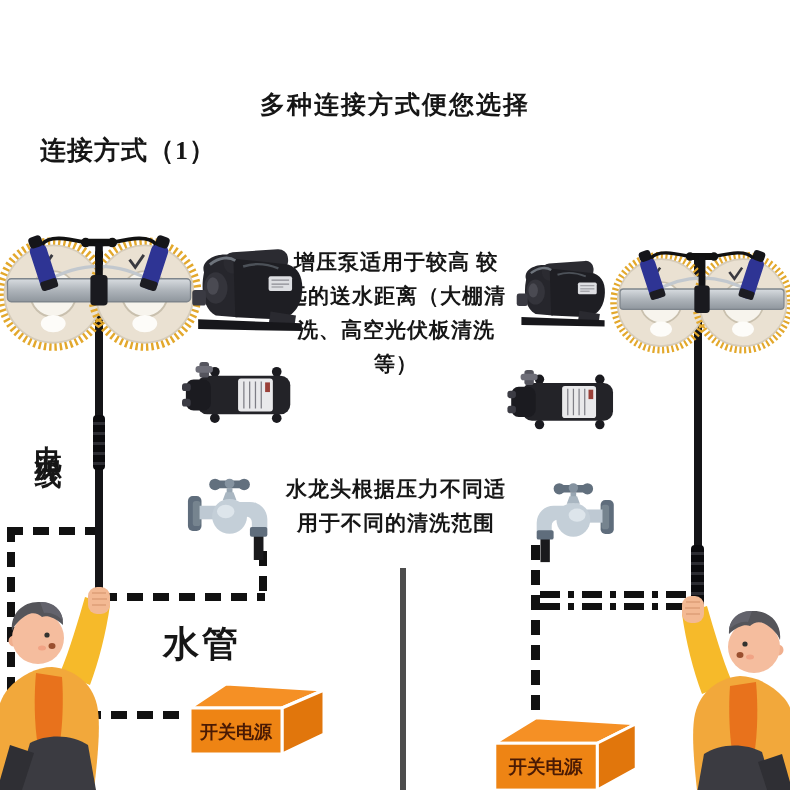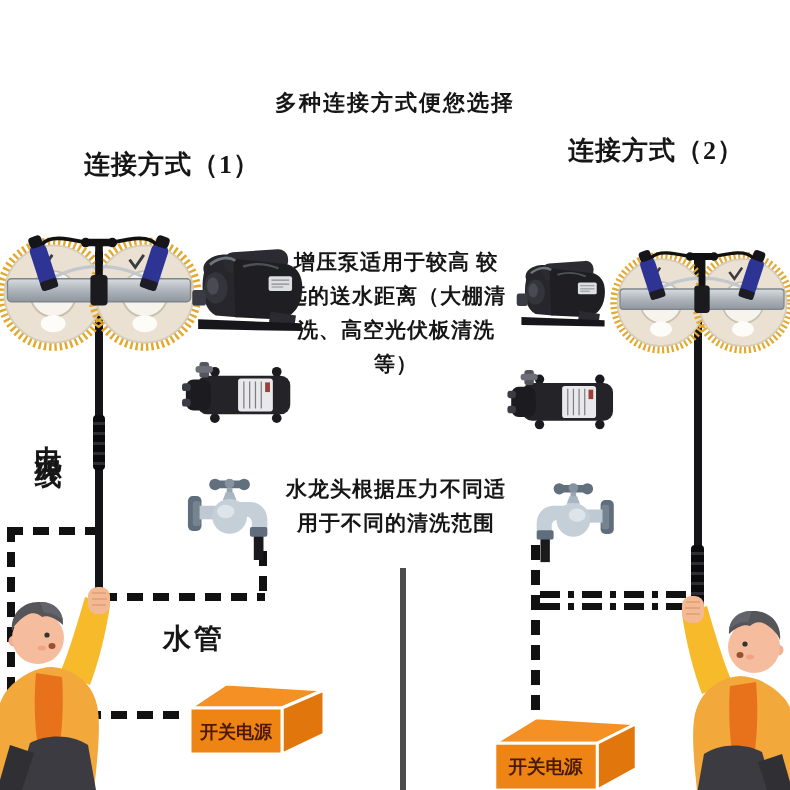--- a/index.html
+++ b/index.html
@@ -1,41 +1,40 @@
 <!DOCTYPE html>
 <html><head>
 <meta charset="utf-8">
 <style>
   html,body{margin:0;padding:0;background:#fff;}
   #stage{position:relative;width:790px;height:790px;background:#ffffff;overflow:hidden;
          font-family:"Liberation Sans",sans-serif;color:#161616;}
   .abs{position:absolute;}
   .serifcn{font-family:"Liberation Serif",serif;font-weight:700;}
   .title{font-size:50px;font-weight:900;letter-spacing:6px;text-align:center;width:100%;}
-  .subtitle{font-size:22px;font-weight:600;letter-spacing:2px;text-align:center;width:100%;}
+  .subtitle{font-size:25px;font-weight:600;letter-spacing:2px;text-align:center;width:100%;}
   .method{font-size:26px;letter-spacing:1px;}
   .desc{font-size:21px;line-height:34px;text-align:center;letter-spacing:1px;}
-  .biglabel{font-size:28px;letter-spacing:3px;}
+  .biglabel{font-size:36px;letter-spacing:3px;}
   .vtext{writing-mode:vertical-rl;text-orientation:upright;font-size:27px;letter-spacing:8px;}
   .dash-h{height:8px;background:repeating-linear-gradient(90deg,#111 0 16px,transparent 16px 26px);}
   .dash-v{width:8px;background:repeating-linear-gradient(180deg,#111 0 15px,transparent 15px 25px);}
   .dashdot-h{height:7px;background:repeating-linear-gradient(90deg,#111 0 20px,transparent 20px 28px,#111 28px 34px,transparent 34px 42px);}
   .pole{width:8px;background:#141417;border-radius:3px;}
   .pole-grip{background:repeating-linear-gradient(180deg,#0b0b0e 0 7px,#2d2d33 7px 10px);border-radius:4px;}
   .divider{width:6px;background:#4d4d4d;}
   svg{display:block;}
 </style>
 </head>
 <body>
 
 <div id="stage">
 
   <div class="abs subtitle" style="top:88px;left:0;">多种连接方式便您选择</div>
-  <div class="abs serifcn method" style="top:147px;left:40px;margin-left:44px;">连接方式（1）</div>
-  <div class="abs serifcn method" style="top:133px;left:568px;">连接方式（2）</div>
+  <div class="abs serifcn method" style="top:133px;left:40px;">连接方式（1）</div>
 
   <div class="abs serifcn desc" style="top:200px;left:283px;width:226px;margin-top:45px;">增压泵适用于较高 较远的送水距离（大棚清洗、高空光伏板清洗等）</div>
   <div class="abs serifcn desc" style="top:472px;left:278px;width:236px;">水龙头根据压力不同适用于不同的清洗范围</div>
 
   <div class="abs serifcn vtext" style="top:424px;left:30px;">电源线</div>
   <div class="abs dash-h" style="top:527px;left:7px;width:90px;"></div>
   <div class="abs dash-v" style="top:527px;left:7px;height:192px;"></div>
   <div class="abs dash-h" style="top:711px;left:7px;width:182px;"></div>
   <div class="abs dash-h" style="top:593px;left:101px;width:164px;"></div>
   <div class="abs dash-v" style="top:551px;left:259px;height:46px;"></div>

